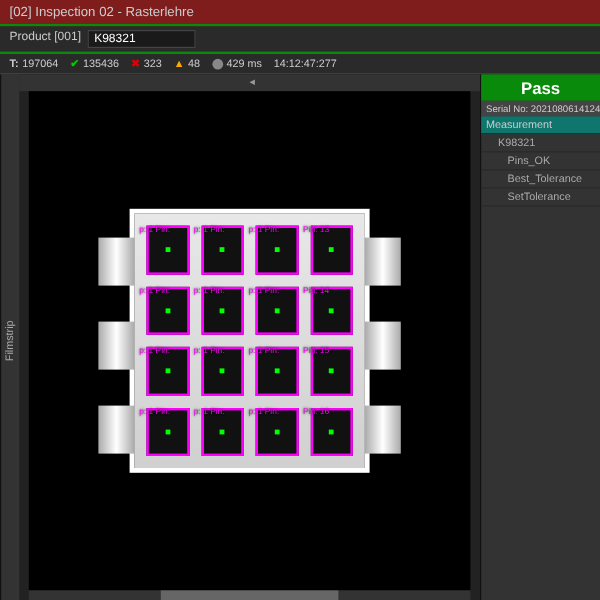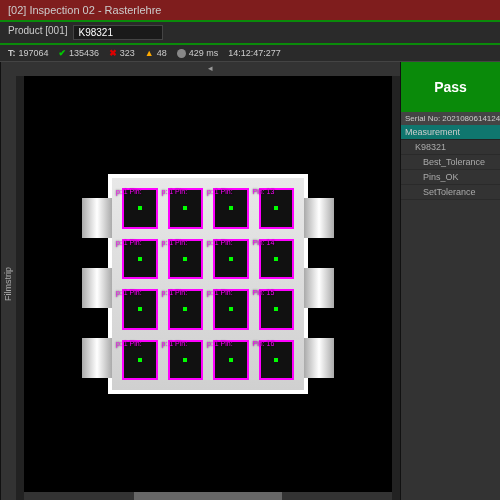--- a/index.html
+++ b/index.html
@@ -21,21 +21,21 @@
 .img-area{flex:1;background:#000;position:relative;overflow:hidden;margin:0 8px}
 .chip{position:absolute;left:50%;top:50%;transform:translate(-50%,-50%);width:200px;height:220px;background:linear-gradient(#e8e8e8,#d0d0d0);border:4px solid #fff;display:grid;grid-template-columns:repeat(4,1fr);grid-template-rows:repeat(4,1fr);gap:10px;padding:10px}
 .pin{background:#111;border:2px solid #f0f;position:relative}
 .pin::after{content:"";position:absolute;top:50%;left:50%;width:4px;height:4px;background:#0f0;transform:translate(-50%,-50%)}
 .pin-label{position:absolute;color:#f0f;font-size:7px;white-space:nowrap;top:-2px;left:-8px;text-shadow:0 0 2px #000}
 .lead{position:absolute;width:30px;height:40px;background:linear-gradient(90deg,#aaa,#fff,#aaa)}
 .lead.l{left:-30px}.lead.r{right:-30px}
 .hscroll{height:14px;background:#333;margin:0 8px;position:relative}
 .hscroll .thumb{position:absolute;left:30%;width:40%;height:100%;background:#666}
 .side{width:100px;background:#333;border-left:1px solid #111}
-.pass{background:#0a8a0a;color:#fff;text-align:center;padding:17px;font-size:14px;font-weight:bold}
+.pass{background:#0a8a0a;color:#fff;text-align:center;padding:3px;font-size:14px;font-weight:bold}
 .serial{background:#444;padding:2px 4px;font-size:8px;white-space:nowrap;overflow:hidden}
 .section{background:#0f766e;padding:2px 4px;font-size:9px;border-bottom:1px solid #222;color:#ccc}
 .item{padding:2px 4px 2px 14px;font-size:9px;border-bottom:1px solid #2a2a2a;color:#aaa}
 .item.sub{padding-left:22px}
 </style>
 </head>
 <body>
 
 <div class="title-bar">[02] Inspection 02 - Rasterlehre</div>
 
@@ -139,17 +139,17 @@
   </div>
 
   <div class="side">
     <div class="pass">Pass</div>
     <div class="serial">
       <span>Serial No:</span>
       <span>20210806141247199</span>
     </div>
     <div class="section">Measurement</div>
     <div class="item">K98321</div>
+    <div class="item sub">Pins_OK</div>
     <div class="item sub">Best_Tolerance</div>
-    <div class="item sub">Pins_OK</div>
     <div class="item sub">SetTolerance</div>
   </div>
 </div>
 
 </body></html>

